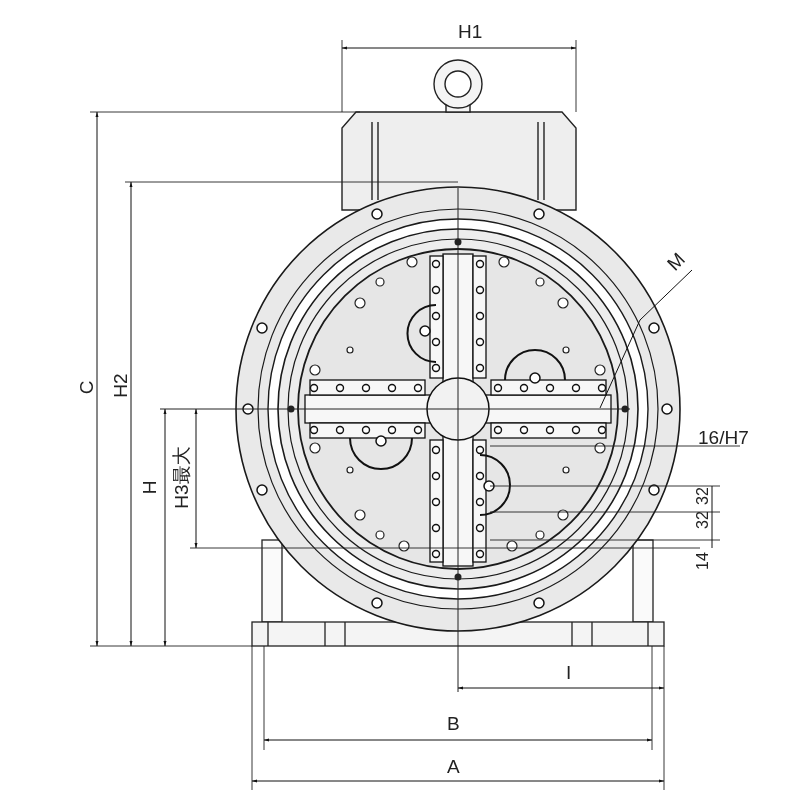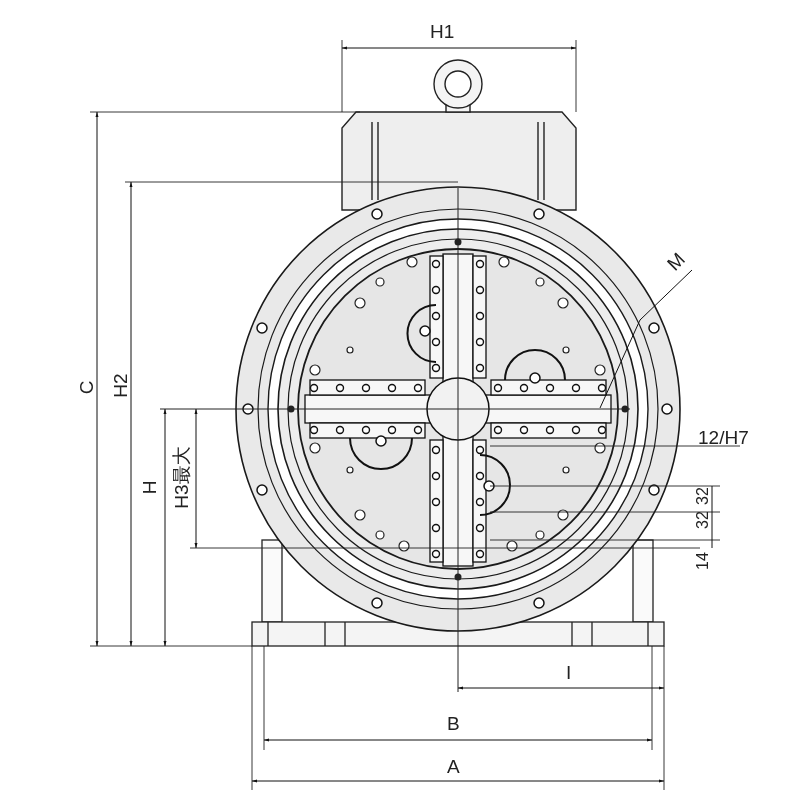--- a/index.html
+++ b/index.html
@@ -197,25 +197,25 @@
     <line x1="196" y1="409" x2="196" y2="548" marker-start="url(#arr)" marker-end="url(#arr)"></line>
     <line x1="458" y1="688" x2="664" y2="688" marker-start="url(#arr)" marker-end="url(#arr)"></line>
     <line x1="264" y1="740" x2="652" y2="740" marker-start="url(#arr)" marker-end="url(#arr)"></line>
     <line x1="252" y1="781" x2="664" y2="781" marker-start="url(#arr)" marker-end="url(#arr)"></line>
     <line x1="712" y1="486" x2="712" y2="548"></line>
     <line x1="640" y1="320" x2="692" y2="270"></line>
     <line x1="600" y1="408" x2="640" y2="320"></line>
   </g>
 </svg>
 
-<span class="lbl" style="left:430px; top:22px;">H1</span>
+<span class="lbl" style="left:458px; top:22px;">H1</span>
 <span class="lbl vert" style="left:80px; top:378px;">C</span>
 <span class="lbl vert" style="left:108px; top:376px;">H2</span>
 <span class="lbl vert" style="left:143px; top:478px;">H</span>
 <span class="lbl vert" style="left:150px; top:468px;">H3最大</span>
 <span class="lbl" style="left:668px; top:252px; transform:rotate(-45deg);">M</span>
-<span class="lbl" style="left:698px; top:428px;">12/H7</span>
+<span class="lbl" style="left:698px; top:428px;">16/H7</span>
 <span class="lbl vert" style="left:694px; top:488px; font-size:16px;">32</span>
 <span class="lbl vert" style="left:694px; top:512px; font-size:16px;">32</span>
 <span class="lbl vert" style="left:694px; top:553px; font-size:16px;">14</span>
 <span class="lbl" style="left:566px; top:663px;">I</span>
 <span class="lbl" style="left:447px; top:714px;">B</span>
 <span class="lbl" style="left:447px; top:757px;">A</span>
 
 </body></html>

